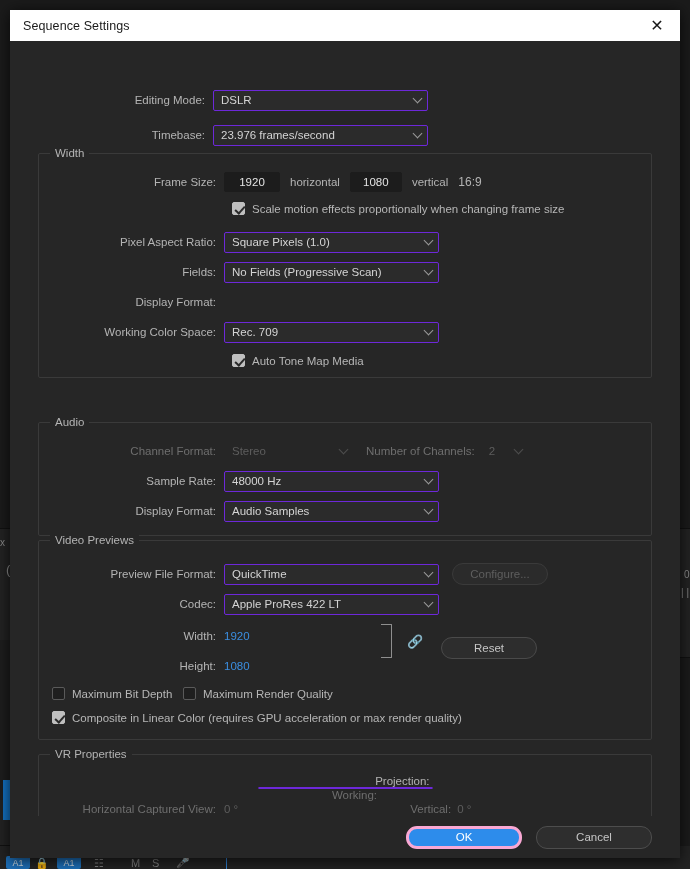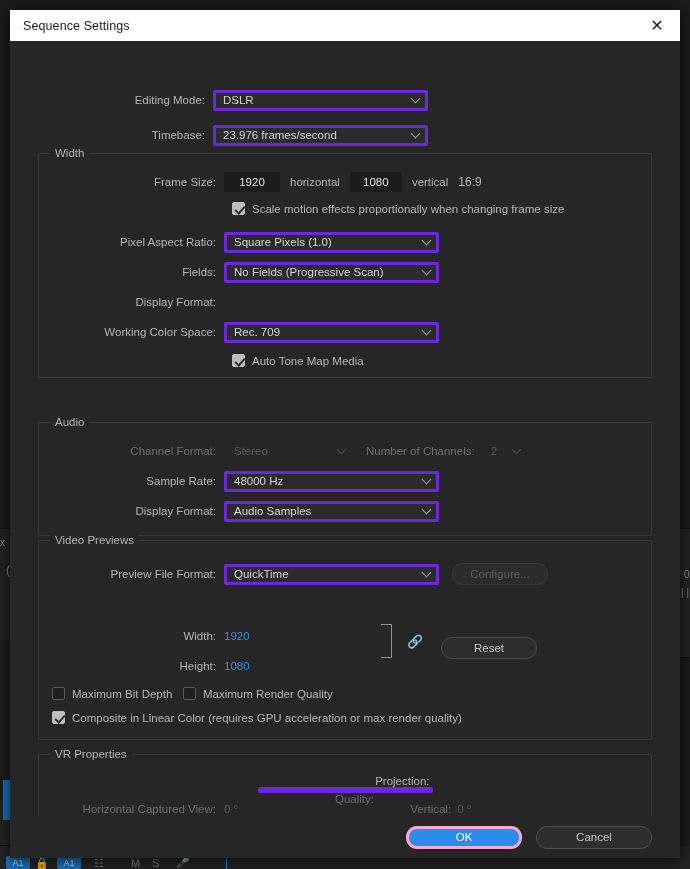--- a/index.html
+++ b/index.html
@@ -58,21 +58,21 @@
   .row-wrap { padding: 0 18px; }
   .lbl {
     width: 185px; text-align: right; padding-right: 8px;
     color: #b4b4b4; font-size: 11.5px; flex: none;
     white-space: nowrap;
   }
   .lbl.dim { color: #6e6e6e; }
 
   .select {
     position: relative; height: 21px; background: #2b2b2b;
-    border: 3px solid #6d28d9; border-radius: 2px;
+    border: 1px solid #6d28d9; border-radius: 2px;
     display: flex; align-items: center;
     padding: 0 20px 0 7px; color: #d4d4d4; font-size: 11.5px;
     cursor: pointer; white-space: nowrap; overflow: hidden;
   }
   .select .chev {
     position: absolute; right: 6px; top: 50%;
     width: 7px; height: 7px; margin-top: -5px;
     border-right: 1.3px solid #9a9a9a; border-bottom: 1.3px solid #9a9a9a;
     transform: rotate(45deg);
   }
@@ -294,20 +294,27 @@
 
       <div class="row" style="position:absolute; left:0; top:23px; width:100%;">
         <div class="lbl">Preview File Format:</div>
         <div class="select w215">
           <span>QuickTime</span>
           <span class="chev"></span>
         </div>
         <div class="btn ghost disabled" style="width:96px; margin-left:13px;">Configure...</div>
       </div>
 
+      <div class="row" style="position:absolute; left:0; top:53px; width:100%;">
+        <div class="lbl">Codec:</div>
+        <div class="select w215">
+          <span>Apple ProRes 422 LT</span>
+          <span class="chev"></span>
+        </div>
+      </div>
 
       <div class="row" style="position:absolute; left:0; top:85px; width:100%;">
         <div class="lbl">Width:</div>
         <span class="bluetxt">1920</span>
       </div>
 
       <div class="row" style="position:absolute; left:0; top:115px; width:100%;">
         <div class="lbl">Height:</div>
         <span class="bluetxt">1080</span>
       </div>
@@ -336,21 +343,21 @@
 
     <div class="group" style="top:713px; height:74px;">
       <div class="legend">VR Properties</div>
 
       <div class="row" style="position:absolute; left:0; top:20px; width:100%;flex-direction:column;">
         <div class="lbl">Projection:</div>
         <div class="select w175">
           <span>None</span>
           <span class="chev"></span>
         </div>
-        <span class="lbl dim" style="width:auto; padding-left:25px; padding-right:6px;">Quality:</span>
+        <span class="lbl dim" style="width:auto; padding-left:25px; padding-right:6px;">Working:</span>
         <div class="select w175 disabled">
           <span>Monoscopic</span>
           <span class="chev"></span>
         </div>
       </div>
 
       <div class="row" style="position:absolute; left:0; top:44px; width:100%;">
         <div class="lbl dim">Horizontal Captured View:</div>
         <span class="dimval">0 °</span>
         <span class="lbl dim" style="width:auto; padding-left:172px; padding-right:6px;">Vertical:</span>

